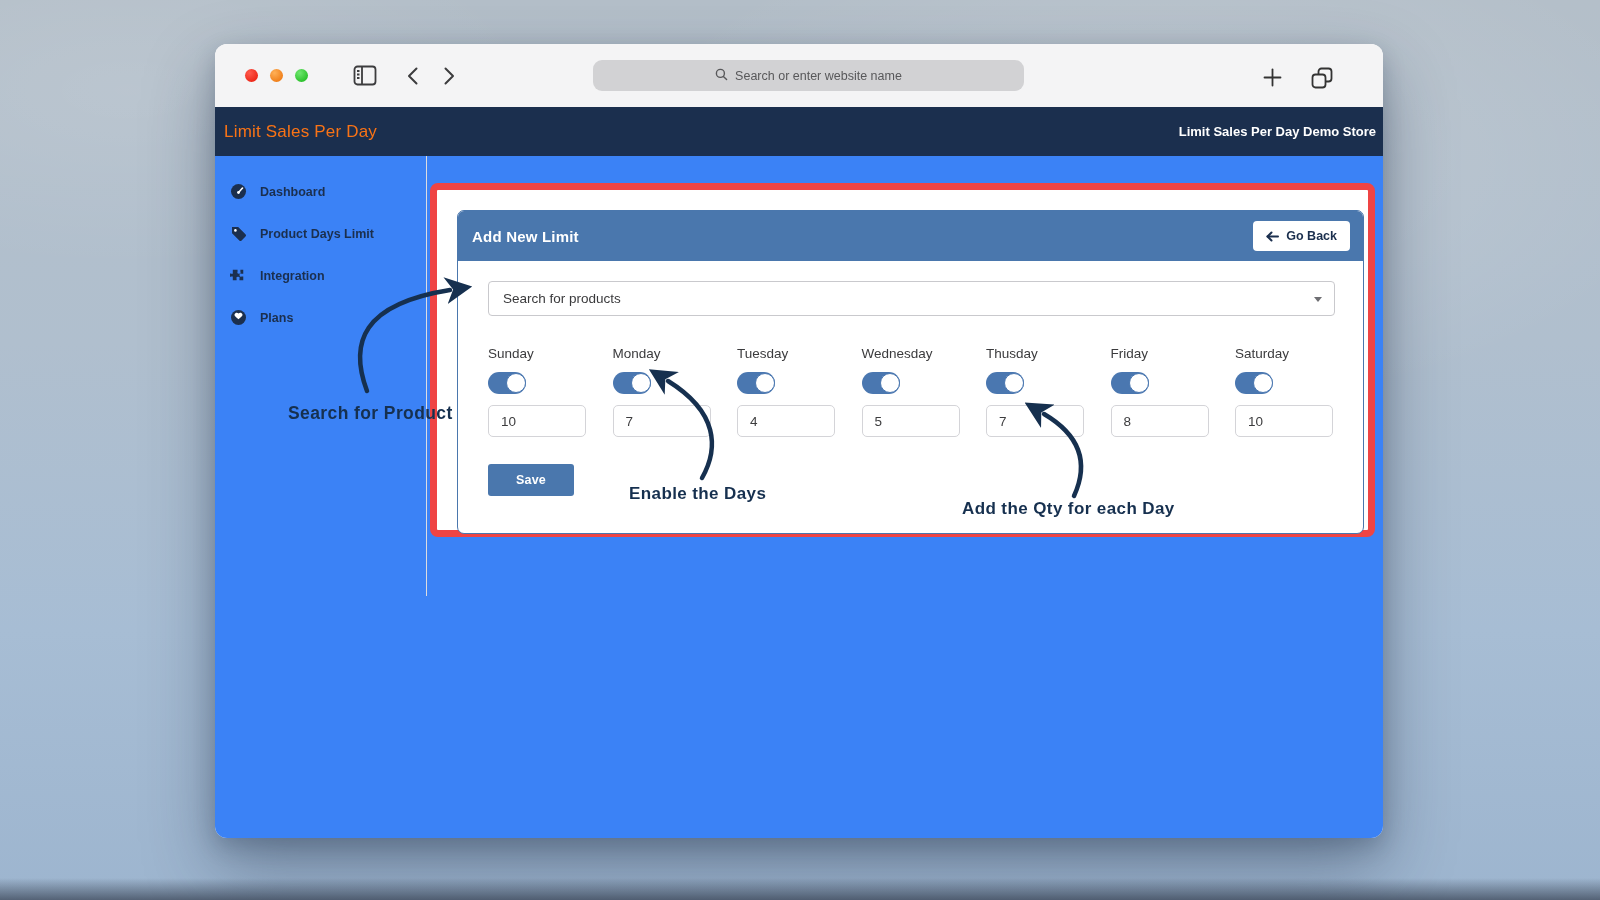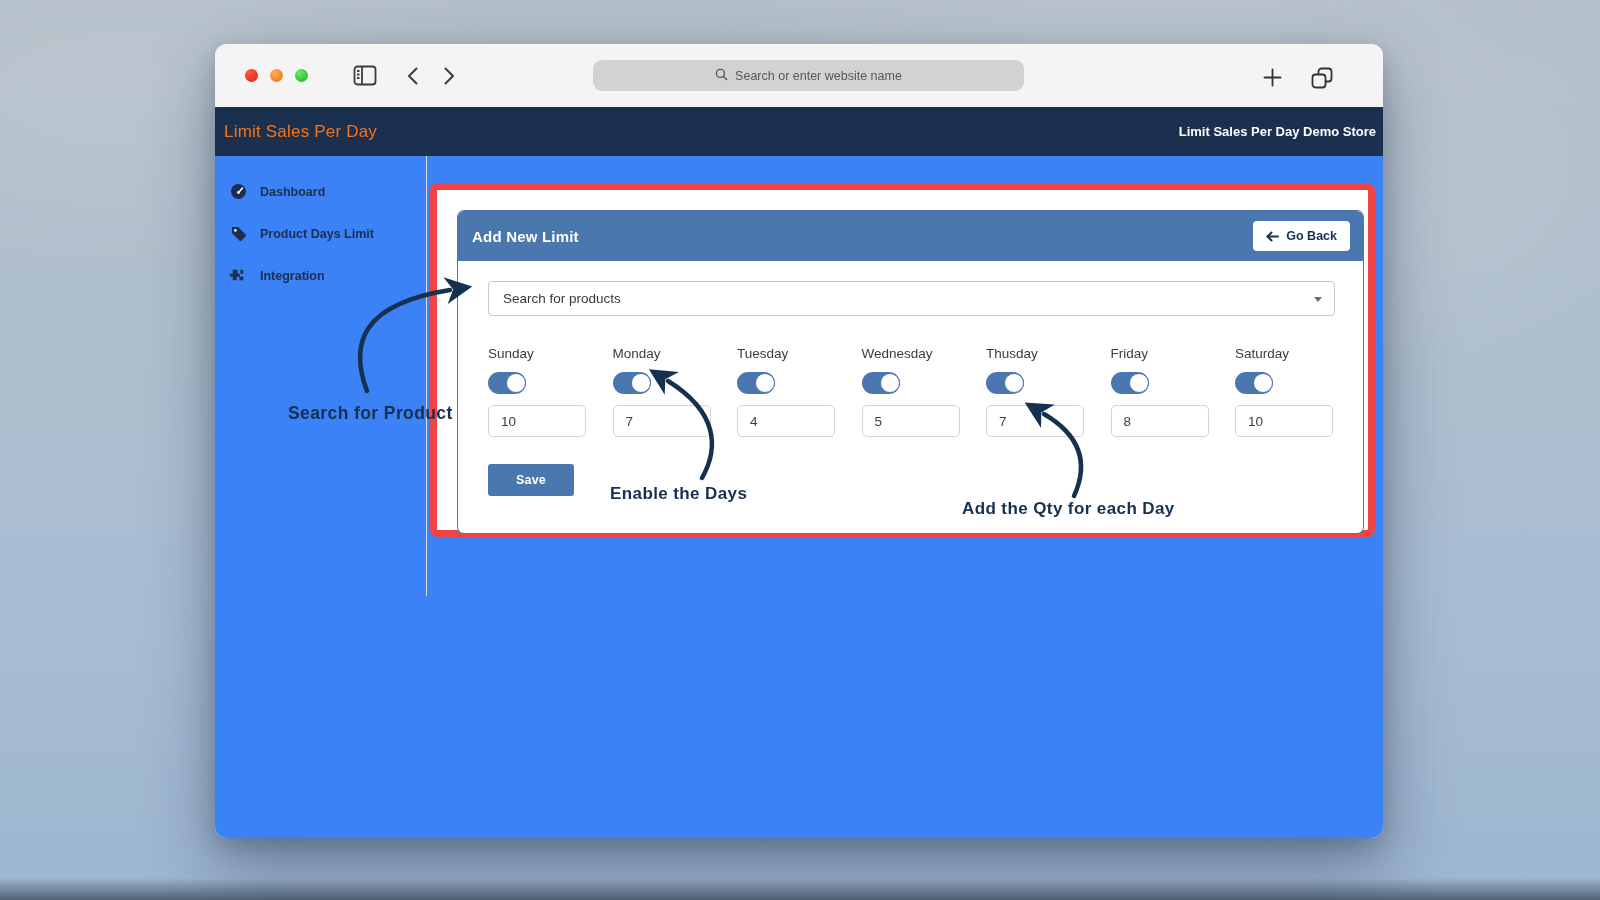--- a/index.html
+++ b/index.html
@@ -132,21 +132,21 @@
     letter-spacing:.2px; cursor:pointer; font-family:inherit;
   }
 
   
   .annotation-layer { position:absolute; left:0; top:0; width:1600px; height:900px; pointer-events:none; }
   .annotation-text {
     position:absolute; color:var(--annotation); font-weight:700;
     letter-spacing:.4px; pointer-events:none; white-space:nowrap;
   }
   .ann-search { left:288px; top:403px; font-size:17.5px; }
-  .ann-enable { left:610px; top:484px; font-size:17px; }
+  .ann-enable { left:629px; top:484px; font-size:17px; }
   .ann-qty    { left:962px; top:499px; font-size:17px; }
 </style>
 </head>
 <body>
 
 <div class="stage">
 
   <div class="browser-window">
 
     <div class="titlebar">
@@ -227,20 +227,29 @@
           </span>
           <span class="sidebar-label">Product Days Limit</span>
         </div>
         <div class="sidebar-item">
           <span class="icon">
             <svg viewBox="0 0 17 17" width="17" height="17" fill="currentColor">
               <path d="M6 3 h3 v2 a1.6 1.6 0 1 0 3 0 V3 h3 v4 h-1.8 a1.6 1.6 0 1 0 0 3 H15 v4 h-4 v-1.6 a1.6 1.6 0 1 0 -3 0 V14 H4 v-4 H2.4 a1.6 1.6 0 1 1 0 -3 H4 V3 Z" transform="translate(-1,0) scale(0.95)"></path>
             </svg>
           </span>
           <span class="sidebar-label">Integration</span>
+        </div>
+        <div class="sidebar-item">
+          <span class="icon">
+            <svg viewBox="0 0 17 17" width="17" height="17">
+              <circle cx="8.5" cy="8.5" r="7.5" fill="currentColor"></circle>
+              <path d="M8.5 4.6 c1.2-1.4 3.4-1 3.9.7.4 1.3-.6 2.4-3.9 4.9 -3.3-2.5-4.3-3.6-3.9-4.9.5-1.7 2.7-2.1 3.9-.7z" fill="#fff"></path>
+            </svg>
+          </span>
+          <span class="sidebar-label">Plans</span>
         </div>
       </nav>
 
       <div class="content">
         <div class="wrapper">
           <div class="card">
 
             <div class="card-header">
               <span class="card-title">Add New Limit</span>
               <button class="go-back-btn">

